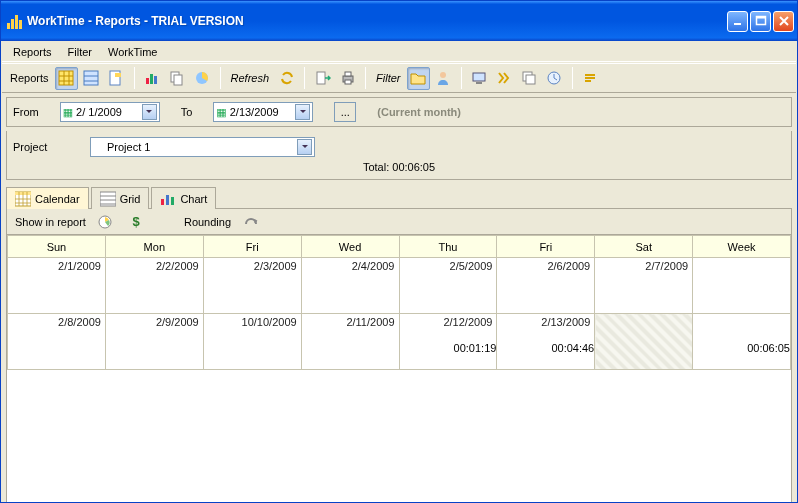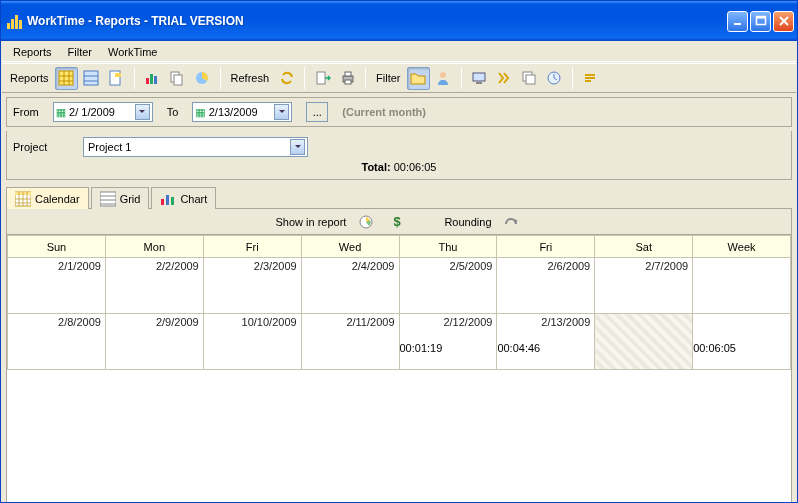--- a/index.html
+++ b/index.html
@@ -50,79 +50,78 @@
     background:#ece9d8; height:30px; margin:0 1px;
   }
   .tlabel { padding:0 4px 0 2px; }
   .tbtn {
     width:23px; height:23px; border:1px solid transparent; border-radius:2px;
     display:flex; align-items:center; justify-content:center; cursor:default;
     background:transparent;
   }
   .tbtn.pressed { border-color:#7da2ce; background:#c1d5f0; box-shadow:inset 1px 1px 2px rgba(0,0,0,.2); }
   .tsep { width:1px; height:22px; background:#aca899; margin:0 4px; border-right:1px solid #fff;}
-  .ttext { padding:0 4px; cursor:default; }
+  .ttext { padding:0 4px; cursor:default;font-style:italic; }
   
   .ic { width:16px; height:16px; display:flex; align-items:center; justify-content:center; }
   
   .panel {
     margin:4px 5px 0 5px; border:1px solid #aca899; background:#ece9d8;
     padding:4px 6px;
   }
-  .row { display:flex; align-items:center; gap:14px; }
+  .row { display:flex; align-items:center; gap:21px; }
   .date-input, .combo {
     border:1px solid #7f9db9; background:#fff; height:20px; font:inherit;
     display:flex; align-items:center; padding:0 2px;
   }
   .date-input { width:100px; }
   .date-input .caret, .combo .caret {
     width:15px; height:16px; margin-left:auto; background:linear-gradient(#e7f1fd,#b6d0f2);
     border:1px solid #7f9db9; display:flex; align-items:center; justify-content:center;
   }
   .btn {
     border:1px solid #7f9db9; background:#ece9d8; height:20px; min-width:22px; padding:0 4px;
     display:flex; align-items:center; justify-content:center; cursor:default;
   }
   .hint { color:#8a8a7b;font-weight:bold; }
   .projrow { margin-top:4px; }
-  .combo { width:225px; padding-left:4px;}
+  .combo { width:225px; padding-left:16px;}
   .total-row { text-align:center; padding:4px 0 2px 0;}
-  .total-row b { font-weight:bold;margin-top:24px; }
+  .total-row b { font-weight:normal;margin-top:24px; }
   
   .tabs-row { display:flex; gap:2px; margin:6px 5px 0 5px; align-items:center;}
   .tab {
     border:1px solid #aca899; border-bottom:none; background:#ece9d8;
     padding:3px 8px; display:flex; align-items:center; gap:4px; cursor:default;
     position:relative; top:1px; height:22px;
   }
   .tab.active { background:#fff6d5; }
   .tab .ic { width:16px; height:14px;}
   
   .subbar {
     margin:0 5px; border:1px solid #aca899; border-bottom:none;
     padding:4px 8px; display:flex; align-items:center; gap:8px; height:26px;
     background:#ece9d8;
-    justify-content:center;
   }
   
   .calwrap {
     margin:0 5px 5px 5px; border:1px solid #aca899; background:#fff;
     height:280px; position:relative;
   }
   table.cal { width:100%; border-collapse:collapse; table-layout:fixed;border-radius:29px;}
   table.cal th {
     background:#feffe5; font-weight:normal; text-align:center;
     border:1px solid #c7c4af; height:22px;
   }
   table.cal td {
     border:1px solid #c7c4af; height:56px; vertical-align:top; position:relative;
     padding:2px 4px; text-align:right;
   }
   table.cal td .date { font-size:11px; color:#222; }
-  table.cal td .val { position:absolute; left:0; right:0; top:28px; text-align:left; }
+  table.cal td .val { position:absolute; left:0; right:0; top:28px; text-align:right; }
   td.disabled {
     color:#888;
     background: repeating-linear-gradient(45deg, #f7f7f0, #f7f7f0 4px, #e9e9df 4px, #e9e9df 8px);
   }
   
   .ic svg { width:16px; height:16px; }
 </style>
 </head>
 <body>
 

